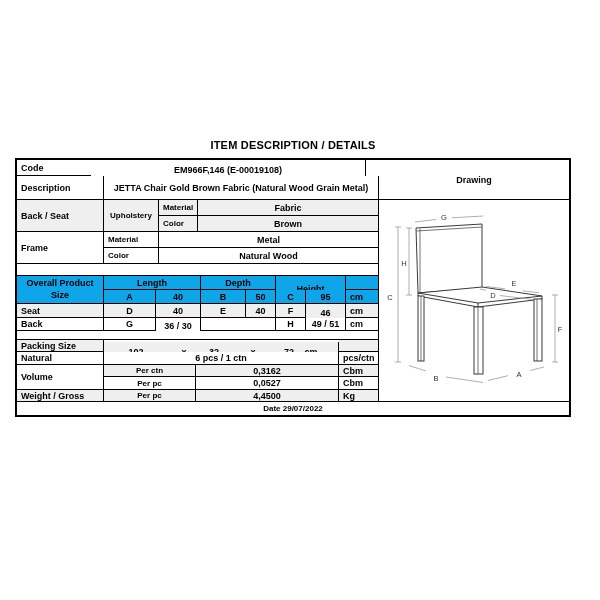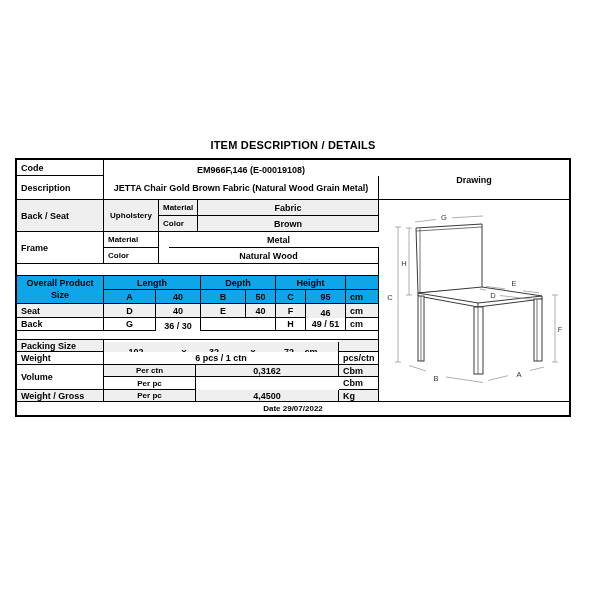--- a/index.html
+++ b/index.html
@@ -22,43 +22,43 @@
   svg text{font-family:"Liberation Sans",sans-serif;font-size:7.5px;fill:#333;font-weight:400;}
 </style>
 </head>
 <body>
 
 <div class="title">ITEM DESCRIPTION / DETAILS</div>
 
 <div class="sheet">
 
   <div class="c l" style="left:0;top:0;width:87px;height:16px">Code</div>
-  <div class="c" style="left:97px;top:0;width:275px;height:20px">EM966F,146 (E-00019108)</div>
+  <div class="c" style="left:74px;top:0;width:275px;height:20px">EM966F,146 (E-00019108)</div>
   <div class="c l" style="left:0;top:16px;width:87px;height:24px">Description</div>
   <div class="c l gy" style="left:0;top:40px;width:87px;height:32px">Back / Seat</div>
 
   <div class="c" style="left:87px;top:16px;width:275px;height:24px">JETTA Chair Gold Brown Fabric (Natural Wood Grain Metal)</div>
   <div class="c gy sm" style="left:87px;top:40px;width:55px;height:32px">Upholstery</div>
   <div class="c l gy sm" style="left:142px;top:40px;width:39px;height:16px">Material</div>
   <div class="c gy" style="left:181px;top:40px;width:181px;height:16px">Fabric</div>
   <div class="c l gy sm" style="left:142px;top:56px;width:39px;height:16px">Color</div>
   <div class="c gy" style="left:181px;top:56px;width:181px;height:16px">Brown</div>
 
   <div class="c l" style="left:0;top:72px;width:87px;height:32px">Frame</div>
   <div class="c l sm" style="left:87px;top:72px;width:55px;height:16px">Material</div>
-  <div class="c" style="left:152px;top:72px;width:220px;height:16px">Metal</div>
+  <div class="c" style="left:142px;top:72px;width:220px;height:16px">Metal</div>
   <div class="c l sm" style="left:87px;top:88px;width:55px;height:16px">Color</div>
   <div class="c" style="left:142px;top:88px;width:220px;height:16px">Natural Wood</div>
 
   <div class="c" style="left:0;top:104px;width:362px;height:12px"></div>
 
   <div class="c yl" style="left:0;top:116px;width:87px;height:28px;white-space:normal;text-align:center;line-height:1.3">Overall Product Size</div>
   <div class="c yl" style="left:87px;top:116px;width:97px;height:14px">Length</div>
   <div class="c yl" style="left:184px;top:116px;width:75px;height:14px">Depth</div>
-  <div class="c yl" style="left:259px;top:116px;width:70px;height:14px">Height</div>
+  <div class="c yl" style="left:259px;top:116px;width:70px;height:26px">Height</div>
   <div class="c yl" style="left:329px;top:116px;width:33px;height:14px"></div>
 
   <div class="c yl" style="left:87px;top:130px;width:52px;height:14px">A</div>
   <div class="c yl" style="left:139px;top:130px;width:45px;height:14px">40</div>
   <div class="c yl" style="left:184px;top:130px;width:45px;height:14px">B</div>
   <div class="c yl" style="left:229px;top:130px;width:30px;height:14px">50</div>
   <div class="c yl" style="left:259px;top:130px;width:30px;height:14px">C</div>
   <div class="c yl" style="left:289px;top:130px;width:40px;height:14px">95</div>
   <div class="c l yl" style="left:329px;top:130px;width:33px;height:14px">cm</div>
 
@@ -85,29 +85,30 @@
   <div class="c gy ps" style="left:87px;top:182px;width:235px;height:20px">
     <span style="left:32px">102</span>
     <span style="left:80px">x</span>
     <span style="left:110px">32</span>
     <span style="left:149px">x</span>
     <span style="left:185px">72</span>
     <span style="left:207px">cm</span>
   </div>
   <div class="c gy" style="left:322px;top:180px;width:40px;height:12px"></div>
 
-  <div class="c l" style="left:0;top:192px;width:87px;height:13px">Weight</div>
+  <div class="c l" style="left:0;top:192px;width:87px;height:13px">Natural</div>
   <div class="c" style="left:87px;top:192px;width:235px;height:13px">6 pcs / 1 ctn</div>
   <div class="c l" style="left:322px;top:192px;width:40px;height:13px">pcs/ctn</div>
 
   <div class="c l" style="left:0;top:205px;width:87px;height:25px">Volume</div>
   <div class="c gy sm" style="left:87px;top:205px;width:92px;height:12px">Per ctn</div>
   <div class="c gy" style="left:179px;top:205px;width:143px;height:12px">0,3162</div>
   <div class="c l gy" style="left:322px;top:205px;width:40px;height:12px">Cbm</div>
   <div class="c sm" style="left:87px;top:217px;width:92px;height:13px">Per pc</div>
+  <div class="c" style="left:179px;top:217px;width:143px;height:13px">0,0527</div>
   <div class="c l" style="left:322px;top:217px;width:40px;height:13px">Cbm</div>
 
   <div class="c l gy" style="left:0;top:230px;width:87px;height:12px">Weight / Gross</div>
   <div class="c gy sm" style="left:87px;top:230px;width:92px;height:12px">Per pc</div>
   <div class="c gy" style="left:179px;top:230px;width:143px;height:12px">4,4500</div>
   <div class="c l gy" style="left:322px;top:230px;width:40px;height:12px">Kg</div>
 
   <div class="c nbr nbb sm" style="left:0;top:242px;width:552px;height:13px">Date 29/07/2022</div>
 
   <div class="c nbr" style="left:362px;top:0;width:190px;height:40px">Drawing</div>

